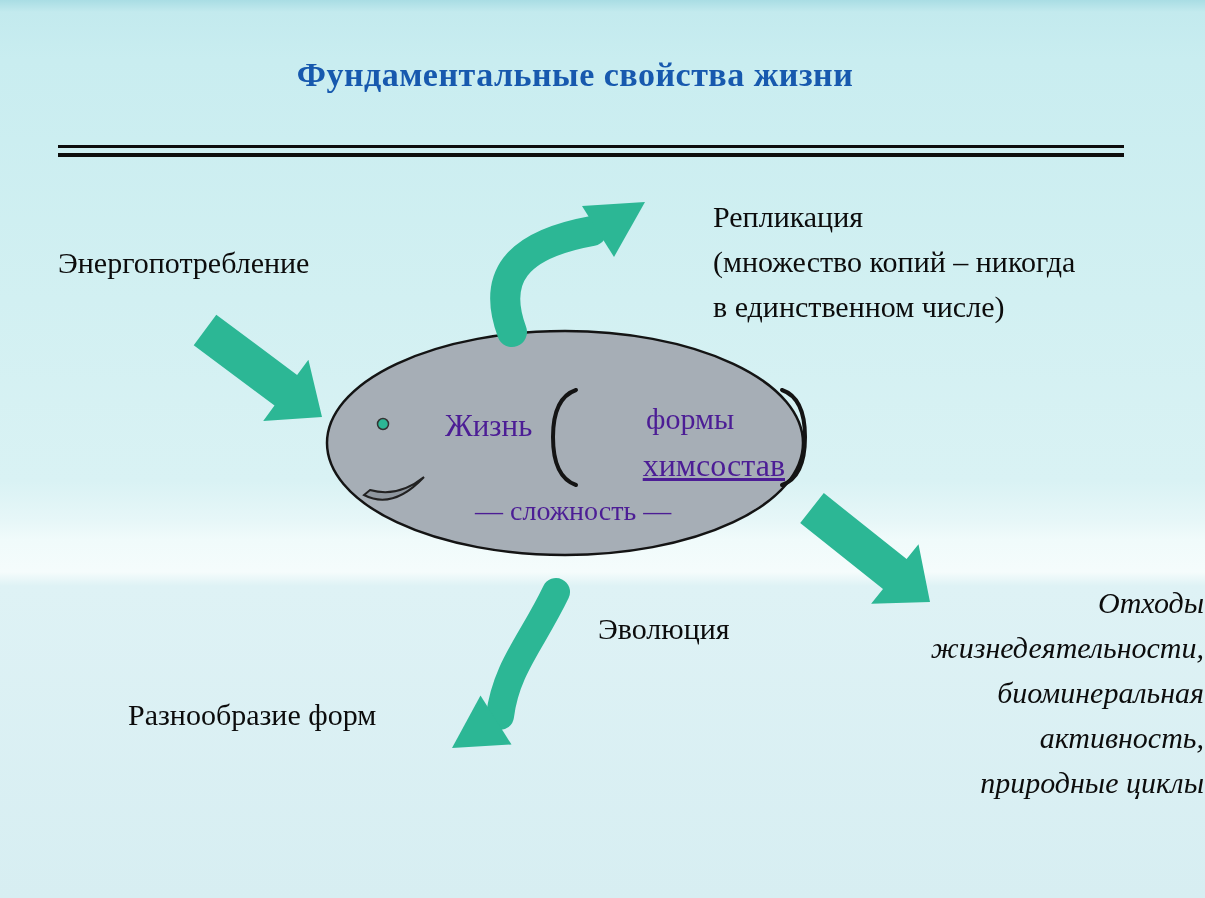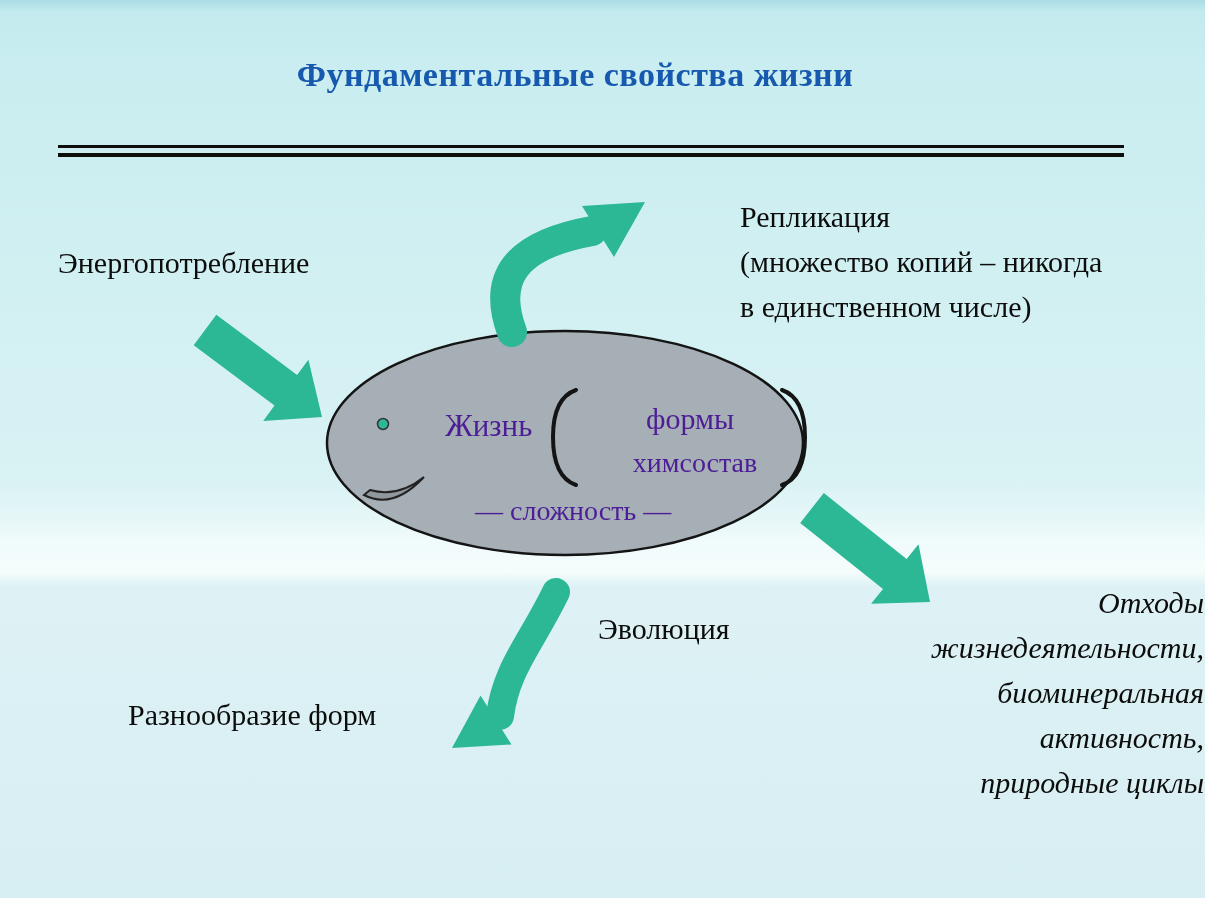--- a/index.html
+++ b/index.html
@@ -16,28 +16,28 @@
   #title{
     left:0;top:56px;width:1110px;text-align:center;
     font-size:34px;font-weight:bold;color:#1759ae;letter-spacing:.5px;
   }
   #divider{
     left:58px;top:145px;width:1046px;height:5px;
     border-top:3px solid #0d0d0d;border-bottom:4px solid #0d0d0d;
   }
   .lbl{font-size:30px;color:#0c0c0c;white-space:pre-line;line-height:45px;}
   #energy-label{left:38px;top:246px;line-height:34px;}
-  #replication-label{left:693px;top:194px;margin-left:27px;}
+  #replication-label{left:693px;top:194px;}
   #evolution-label{left:578px;top:612px;line-height:34px;}
   #diversity-label{left:108px;top:698px;line-height:34px;}
   #waste-label{left:770px;top:580px;width:414px;text-align:right;font-style:italic;}
   .cell-text{color:#4c1d95;}
   #life-label{left:425px;top:408px;font-size:31px;}
   #forms-label{left:585px;top:402px;width:170px;text-align:center;font-size:30px;}
-  #chem-label{left:585px;top:447px;width:180px;text-align:center;font-size:28px;}
+  #chem-label{left:585px;top:447px;width:180px;text-align:right;font-size:32px;text-decoration:underline;}
   #complexity-label{left:455px;top:495px;width:270px;text-align:left;font-size:28px;}
   svg{position:absolute;left:0;top:0;}
 </style>
 </head>
 <body>
 
 <svg width="1205" height="898" viewBox="0 0 1205 898">
 
   <g>
     <ellipse cx="565" cy="443" rx="238" ry="112" stroke="#141414" stroke-width="2.5" fill="#a6aeb6"></ellipse>

